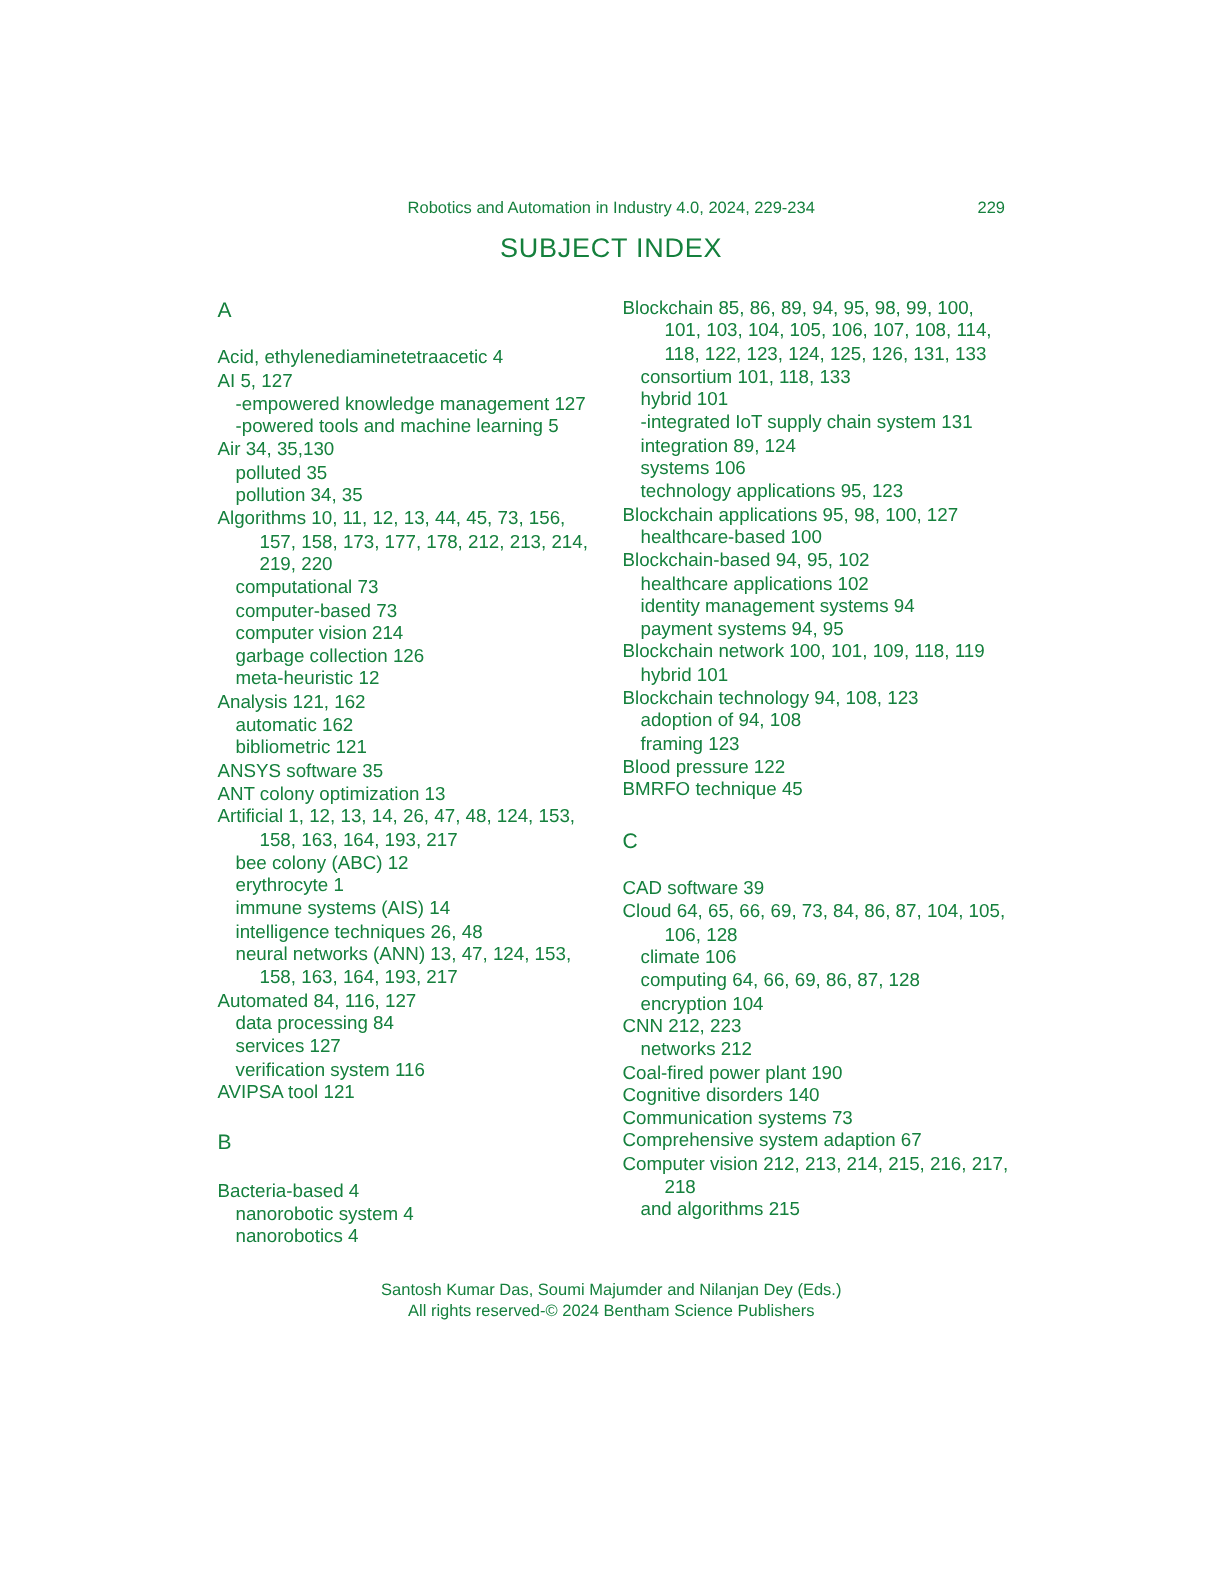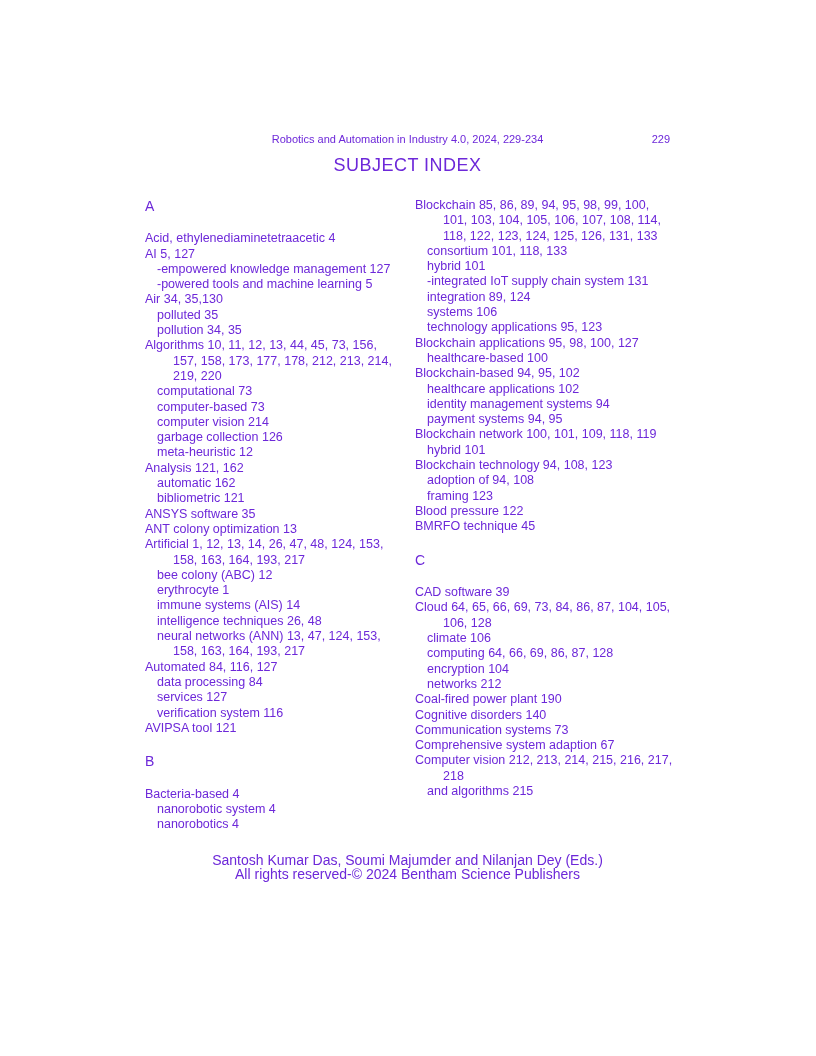--- a/index.html
+++ b/index.html
@@ -2,21 +2,21 @@
 <html><head>
 <meta charset="utf-8">
 <style>
   html, body { margin: 0; padding: 0; background: #e8e8e8; }
   .page {
     position: relative;
     width: 816px;
     height: 1056px;
     margin: 0 auto;
     background: #ffffff;
-    color: #6d28d9;
+    color: #15803d;
     font-family: "Liberation Sans", sans-serif;
     overflow: hidden;
   }
   .running-header {
     position: absolute;
     top: 132px;
     left: 145px;
     width: 525px;
     font-size: 11px;
     line-height: 14px;
@@ -45,21 +45,21 @@
   .line.heading{ height: 20px; font-size: 14px; line-height: 20px; }
   .line.sub    { padding-left: 12px; }
   .line.cont   { padding-left: 28px; }
   .line.blank  { height: 15.3px; }
   .page-footer {
     position: absolute;
     top: 854px;
     left: 145px;
     width: 525px;
     text-align: center;
-    font-size: 14px;
+    font-size: 11px;
     line-height: 13.8px;
   }
 </style>
 </head>
 <body>
 
 <div class="page">
 
   <div class="running-header">
     <span class="citation">Robotics and Automation in Industry 4.0, 2024, 229-234</span>
@@ -136,20 +136,21 @@
       <div class="line entry">BMRFO technique 45</div>
       <div class="line blank"></div>
       <div class="line heading">C</div>
       <div class="line blank"></div>
       <div class="line entry">CAD software 39</div>
       <div class="line entry">Cloud 64, 65, 66, 69, 73, 84, 86, 87, 104, 105,</div>
       <div class="line cont">106, 128</div>
       <div class="line sub">climate 106</div>
       <div class="line sub">computing 64, 66, 69, 86, 87, 128</div>
       <div class="line sub">encryption 104</div>
+      <div class="line entry">CNN 212, 223</div>
       <div class="line sub">networks 212</div>
       <div class="line entry">Coal-fired power plant 190</div>
       <div class="line entry">Cognitive disorders 140</div>
       <div class="line entry">Communication systems 73</div>
       <div class="line entry">Comprehensive system adaption 67</div>
       <div class="line entry">Computer vision 212, 213, 214, 215, 216, 217,</div>
       <div class="line cont">218</div>
       <div class="line sub">and algorithms 215</div>
     </div>
 

